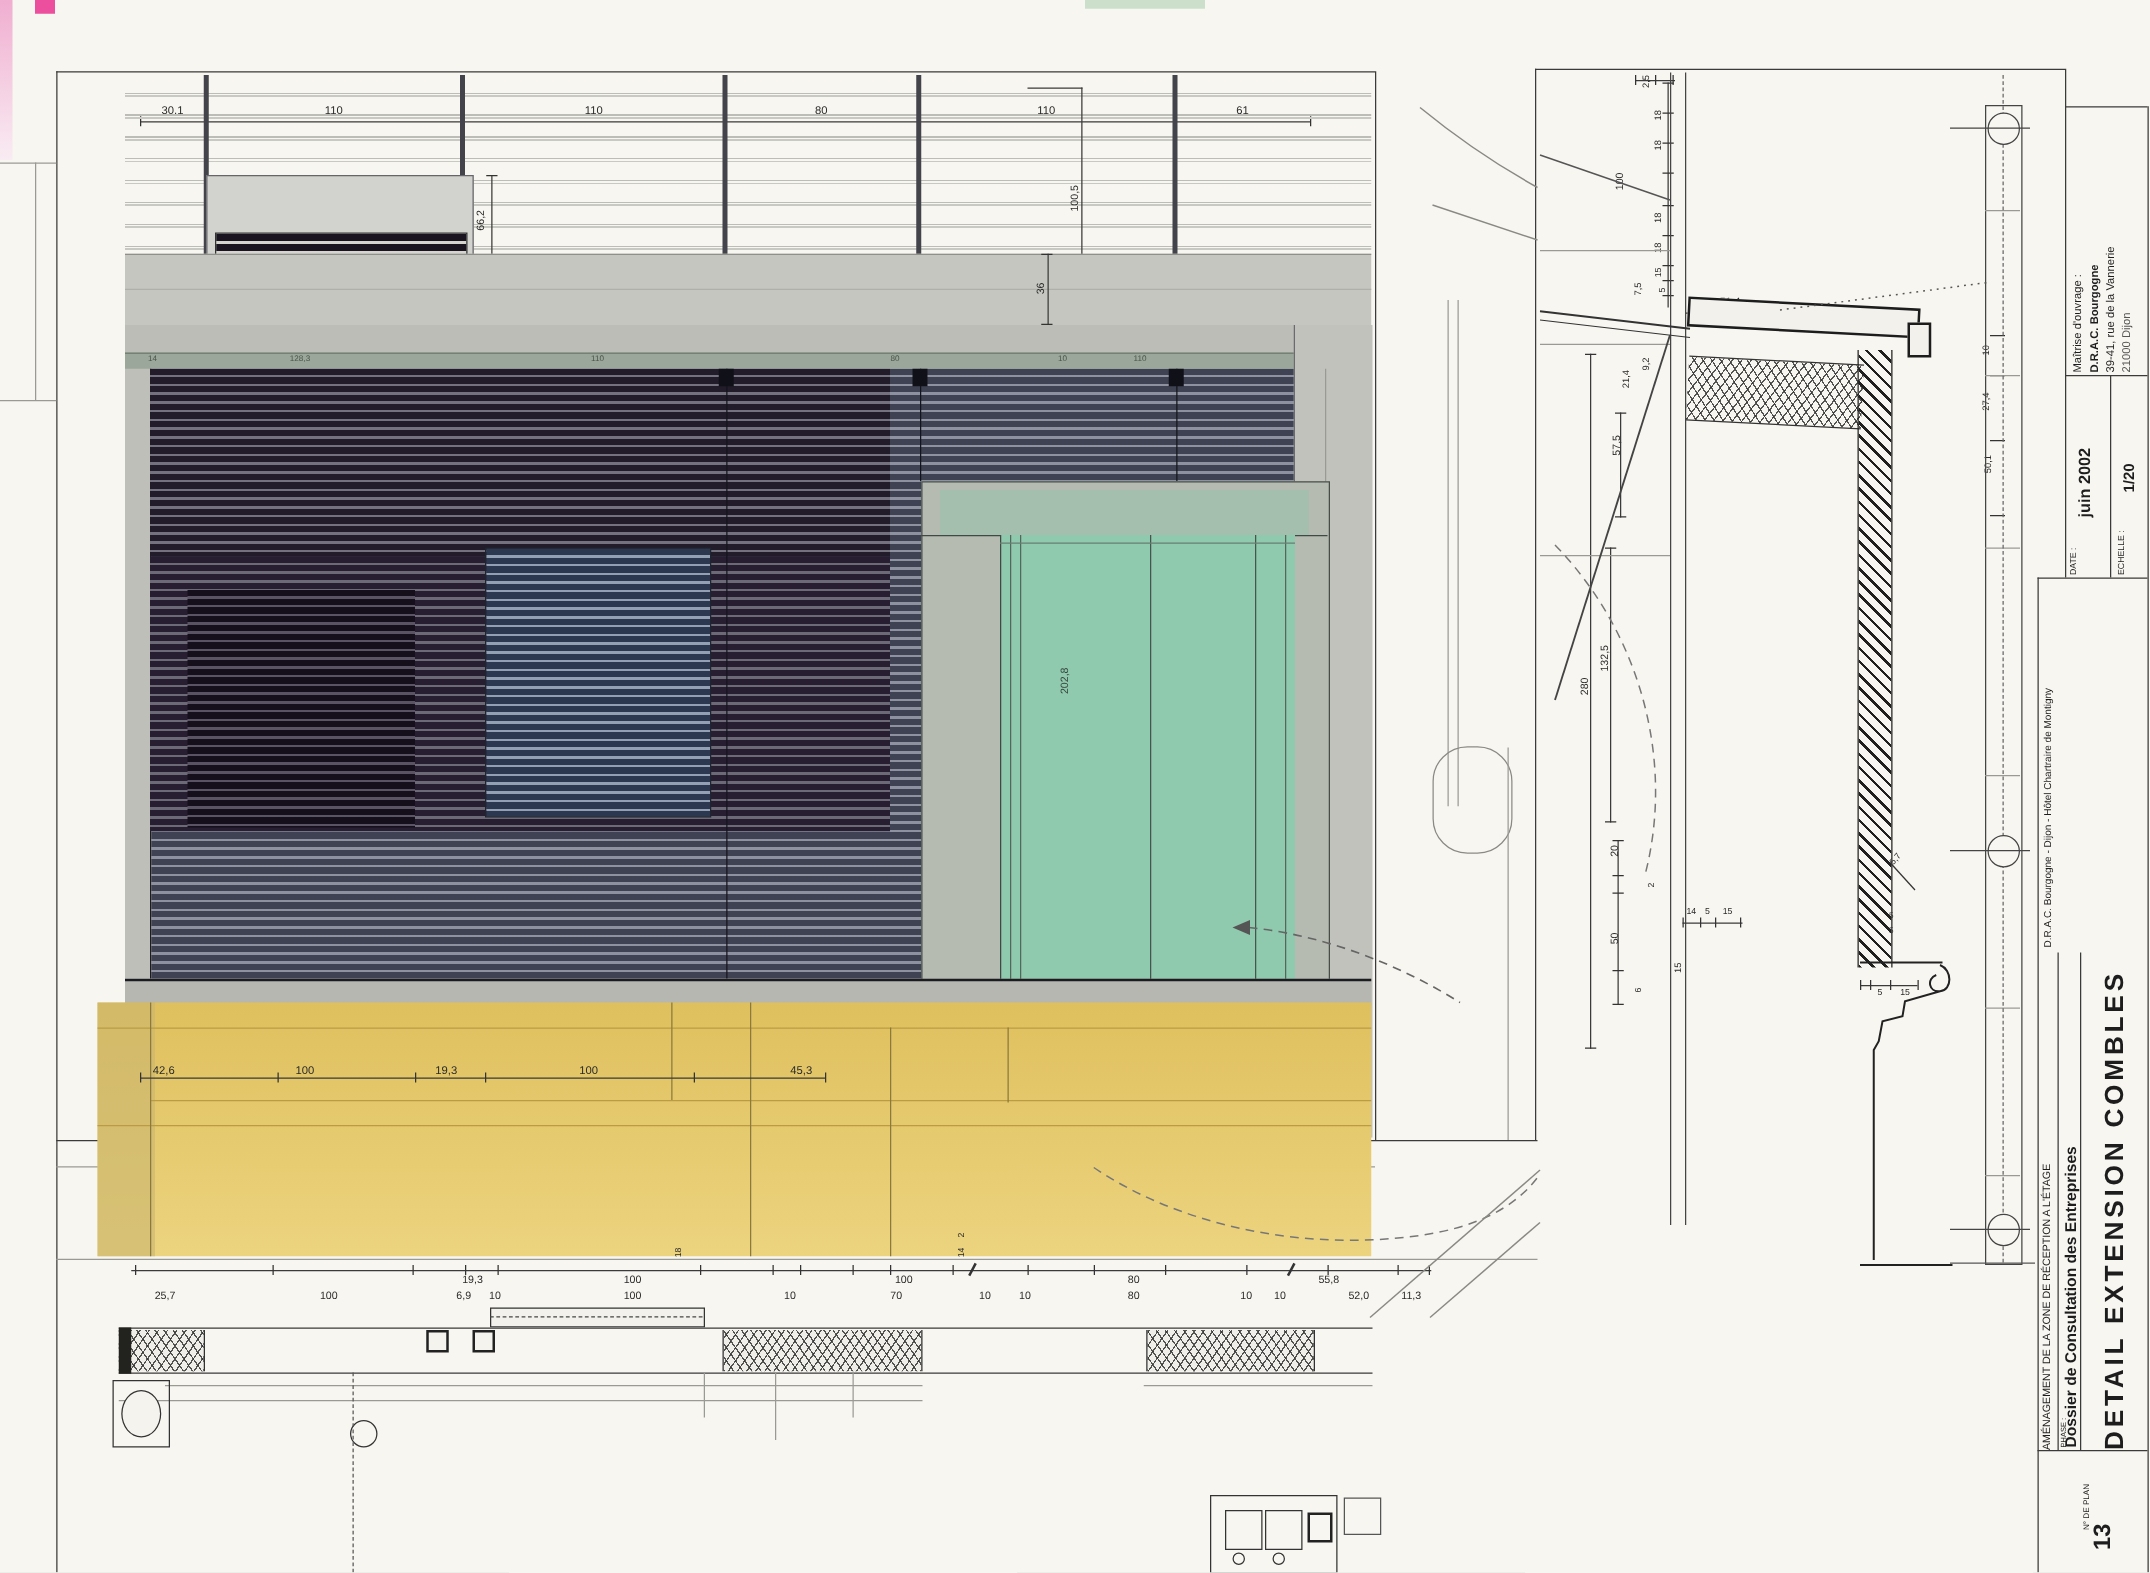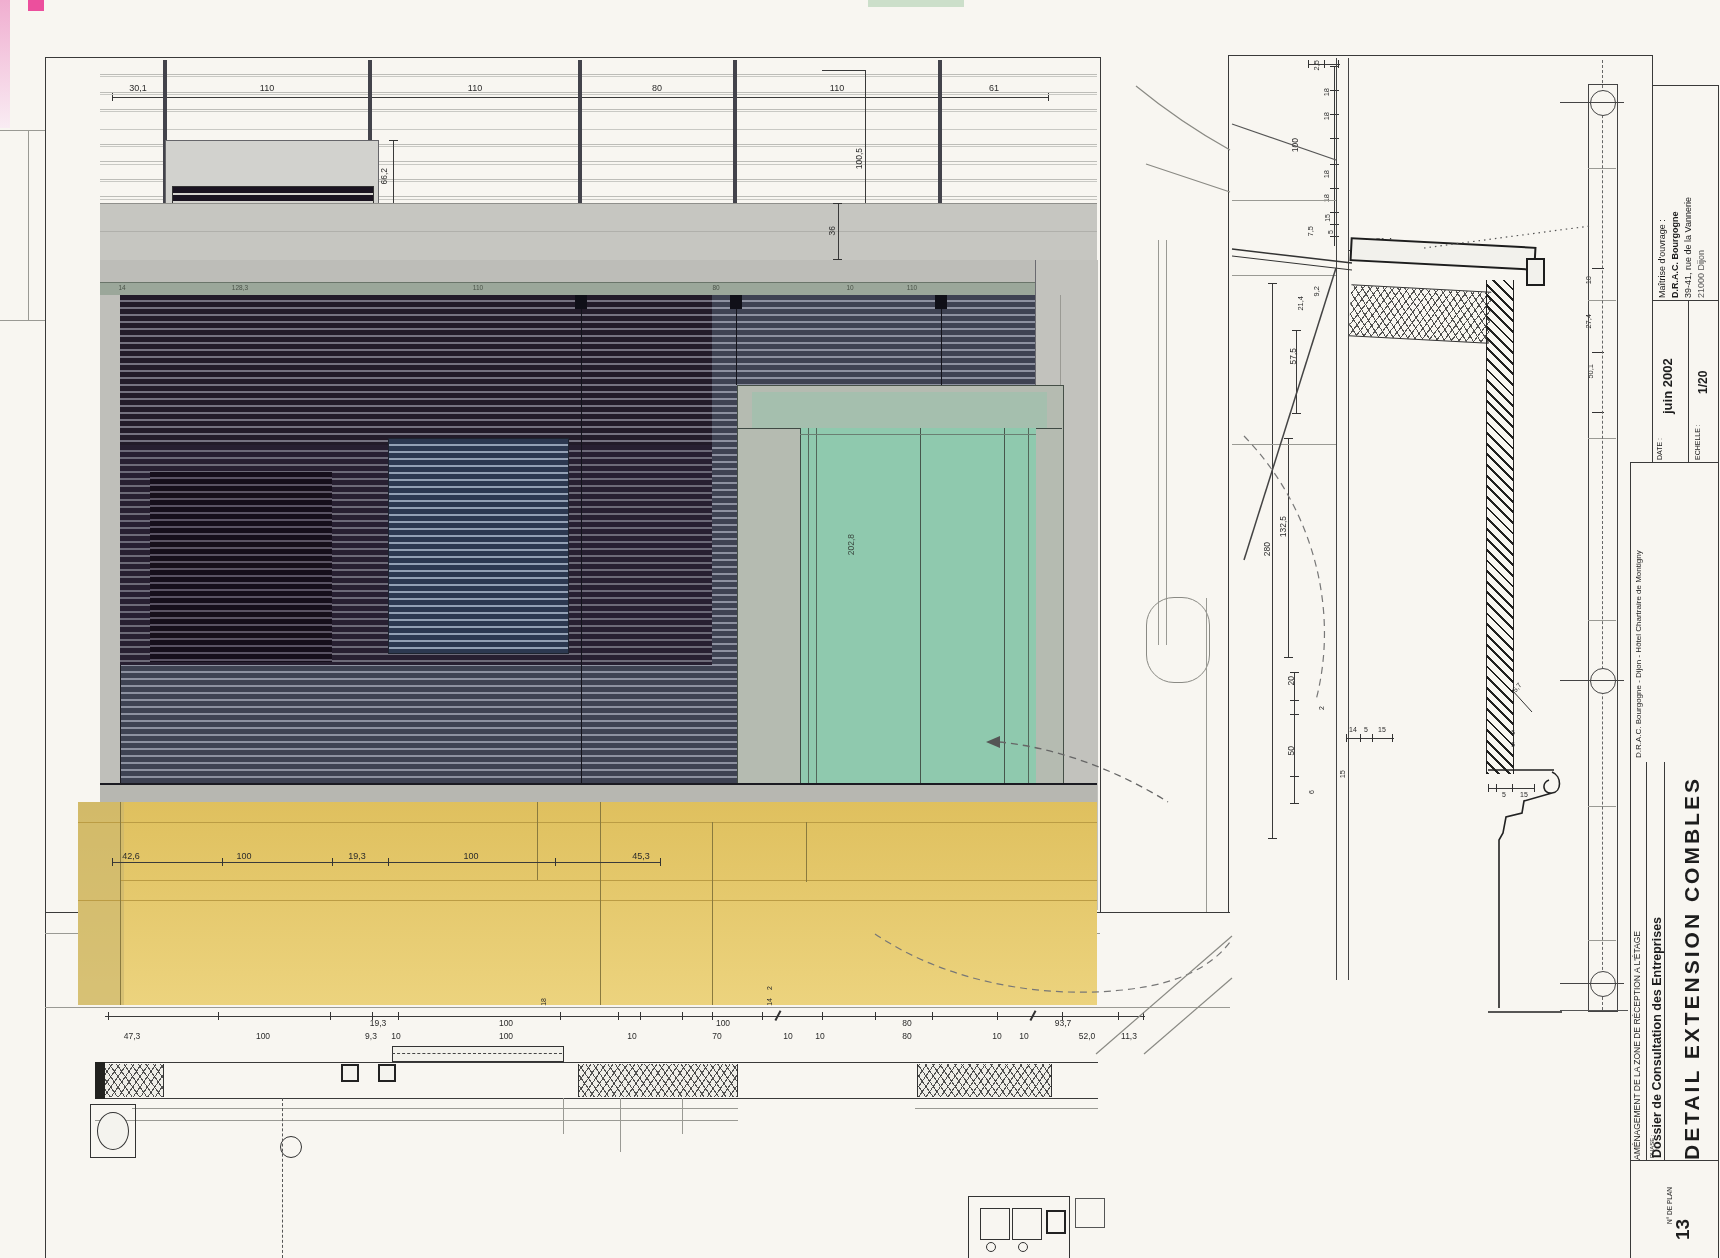--- a/index.html
+++ b/index.html
@@ -178,24 +178,24 @@
   <div class="tick" style="left:997px;top:1012px;"></div>
   <div class="tick" style="left:1062px;top:1012px;"></div>
   <div class="tick" style="left:1118px;top:1012px;"></div>
   <div class="tick" style="left:1143px;top:1012px;"></div>
   <div class="a" style="left:777px;top:1010px;width:1.5px;height:11px;background:#333;transform:rotate(28deg);"></div>
   <div class="a" style="left:1032px;top:1010px;width:1.5px;height:11px;background:#333;transform:rotate(28deg);"></div>
   <div class="dim" style="left:378px;top:1018px;font-size:8.5px;">19,3</div>
   <div class="dim" style="left:506px;top:1018px;font-size:8.5px;">100</div>
   <div class="dim" style="left:723px;top:1018px;font-size:8.5px;">100</div>
   <div class="dim" style="left:907px;top:1018px;font-size:8.5px;">80</div>
-  <div class="dim" style="left:1063px;top:1018px;font-size:8.5px;">93,7</div>
-  <div class="dim" style="left:132px;top:1031px;font-size:8.5px;">47,3</div>
+  <div class="dim" style="left:1063px;top:1018px;font-size:8.5px;">55,8</div>
+  <div class="dim" style="left:132px;top:1031px;font-size:8.5px;">25,7</div>
   <div class="dim" style="left:263px;top:1031px;font-size:8.5px;">100</div>
-  <div class="dim" style="left:371px;top:1031px;font-size:8.5px;">9,3</div>
+  <div class="dim" style="left:371px;top:1031px;font-size:8.5px;">6,9</div>
   <div class="dim" style="left:396px;top:1031px;font-size:8.5px;">10</div>
   <div class="dim" style="left:506px;top:1031px;font-size:8.5px;">100</div>
   <div class="dim" style="left:632px;top:1031px;font-size:8.5px;">10</div>
   <div class="dim" style="left:717px;top:1031px;font-size:8.5px;">70</div>
   <div class="dim" style="left:788px;top:1031px;font-size:8.5px;">10</div>
   <div class="dim" style="left:820px;top:1031px;font-size:8.5px;">10</div>
   <div class="dim" style="left:907px;top:1031px;font-size:8.5px;">80</div>
   <div class="dim" style="left:997px;top:1031px;font-size:8.5px;">10</div>
   <div class="dim" style="left:1024px;top:1031px;font-size:8.5px;">10</div>
   <div class="dim" style="left:1087px;top:1031px;font-size:8.5px;">52,0</div>

